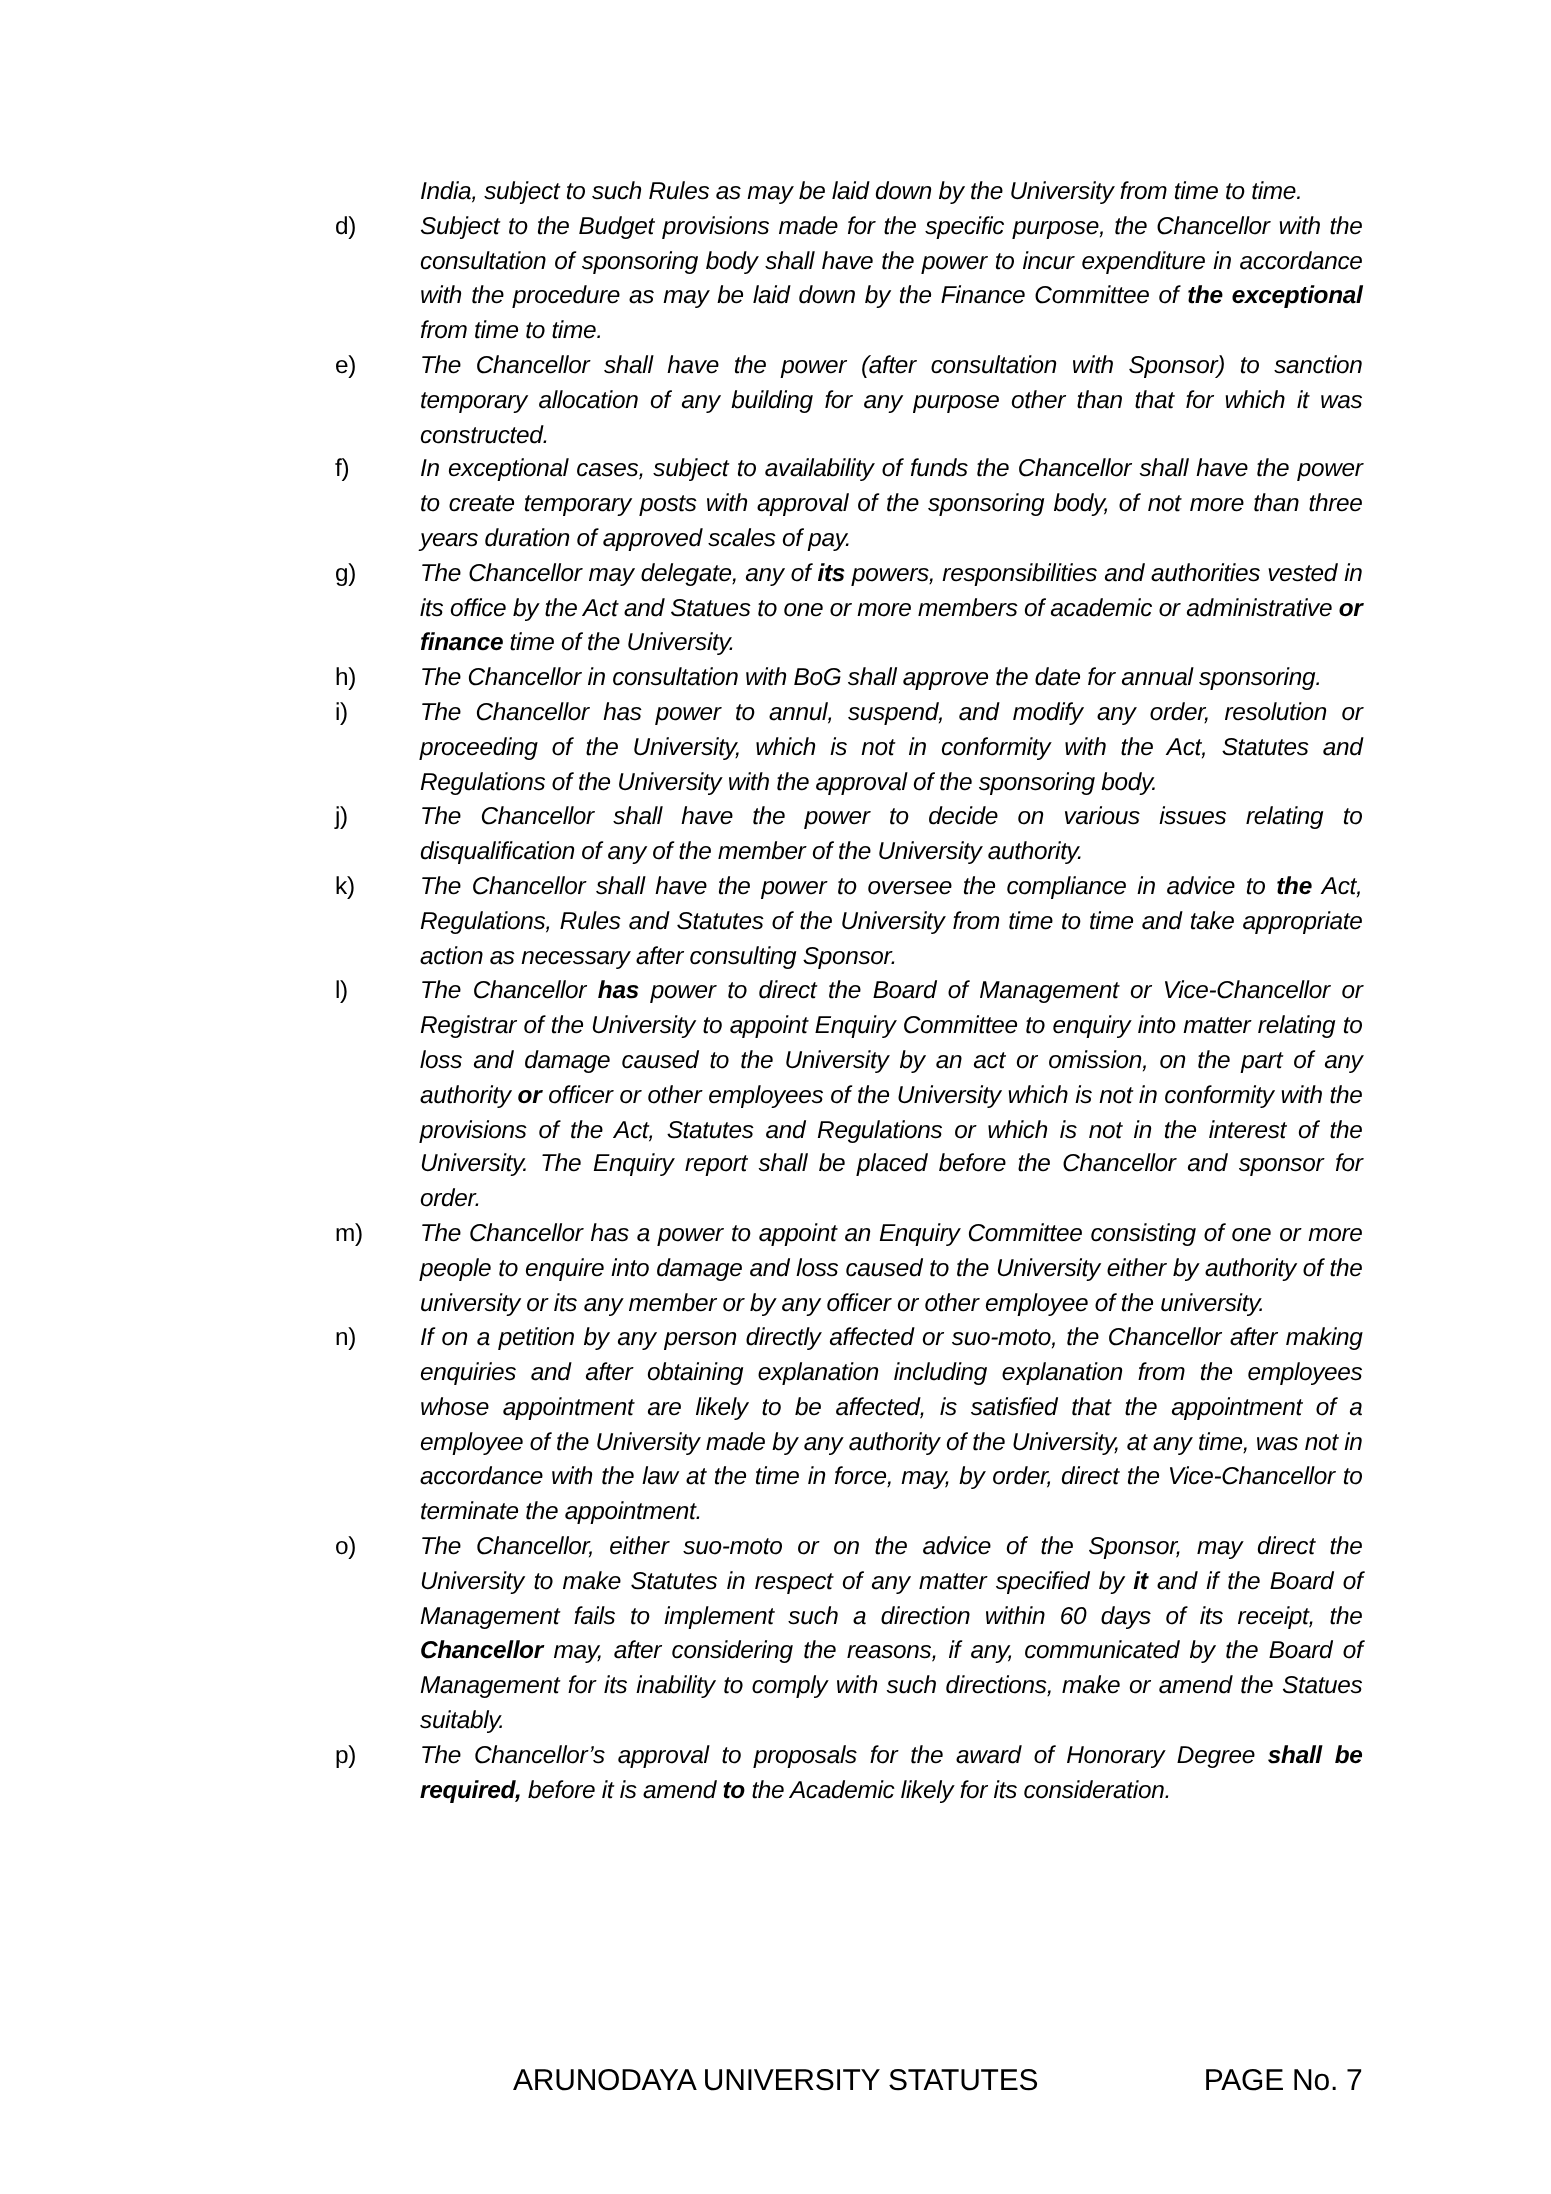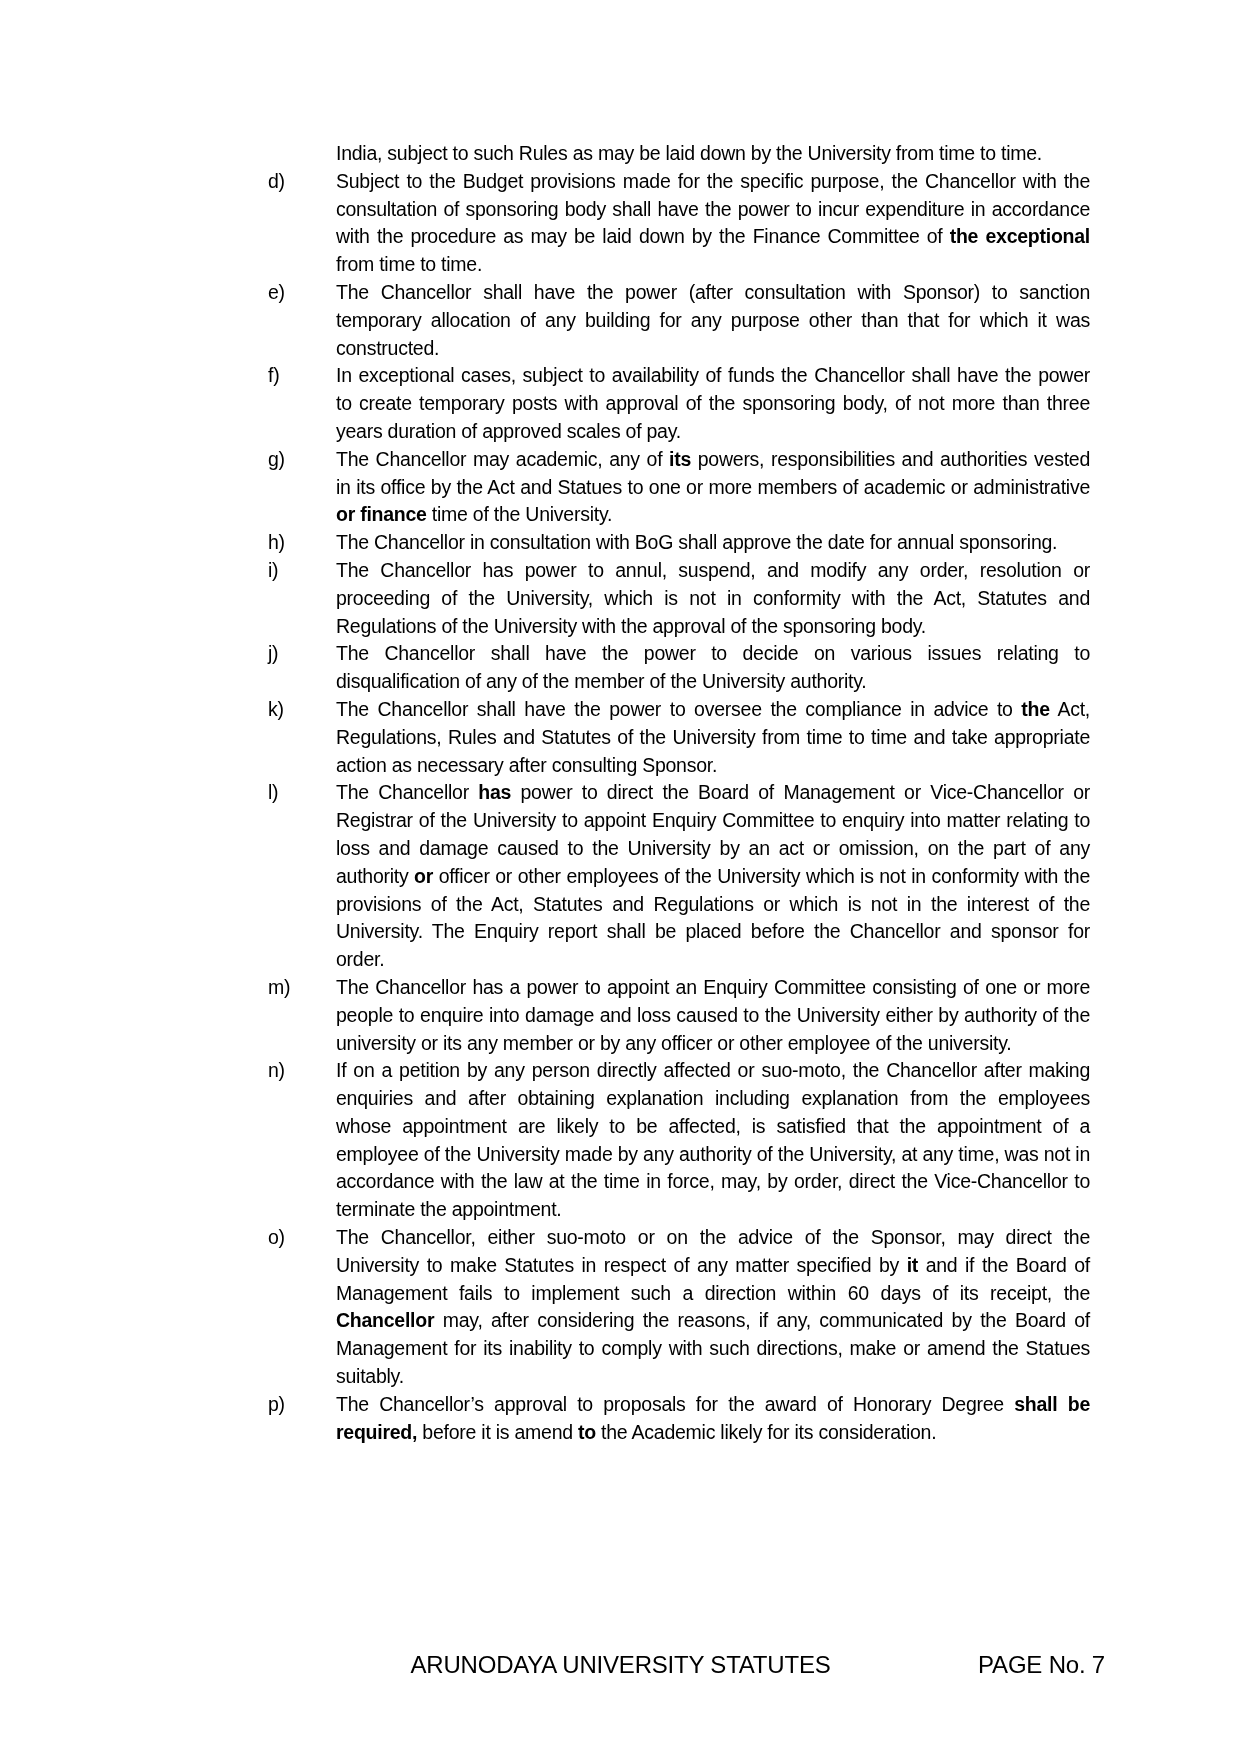--- a/index.html
+++ b/index.html
@@ -29,38 +29,39 @@
     display: flex;
     align-items: flex-start;
   }
   .item-label {
     flex: 0 0 68px;
     width: 68px;
   }
   .item-text {
     flex: 1 1 auto;
     text-align: justify;
+    font-style: italic;
   }
   .item-text .b {
     font-weight: bold;
   }
   .footer {
     position: absolute;
     left: 0;
     top: 1650px;
     width: 100%;
     height: 30px;
     font-size: 24px;
     line-height: 30px;
     letter-spacing: -0.2px;
     text-align: center;
   }
   .footer-page {
     position: absolute;
-    right: 136px;
+    right: 151px;
     top: 0;
     text-align: center;
   }
 </style>
 </head>
 <body>
 
 <div class="page">
   <main class="body-block" id="statute-list">
       <div class="item">
@@ -74,21 +75,21 @@
       <div class="item">
         <span class="item-label">e)</span>
         <div class="item-text"><span>The Chancellor shall have the power (after consultation with Sponsor) to sanction temporary allocation of any building for any purpose other than that for which it was constructed.</span></div>
       </div>
       <div class="item">
         <span class="item-label">f)</span>
         <div class="item-text"><span>In exceptional cases, subject to availability of funds the Chancellor shall have the power to create temporary posts with approval of the sponsoring body, of not more than three years duration of approved scales of pay.</span></div>
       </div>
       <div class="item">
         <span class="item-label">g)</span>
-        <div class="item-text"><span>The Chancellor may academic, any of </span><span class="b">its</span><span> powers, responsibilities and authorities vested in its office by the Act and Statues to one or more members of academic or administrative </span><span class="b">or finance</span><span> time of the University.</span></div>
+        <div class="item-text"><span>The Chancellor may delegate, any of </span><span class="b">its</span><span> powers, responsibilities and authorities vested in its office by the Act and Statues to one or more members of academic or administrative </span><span class="b">or finance</span><span> time of the University.</span></div>
       </div>
       <div class="item">
         <span class="item-label">h)</span>
         <div class="item-text"><span>The Chancellor in consultation with BoG shall approve the date for annual sponsoring.</span></div>
       </div>
       <div class="item">
         <span class="item-label">i)</span>
         <div class="item-text"><span>The Chancellor has power to annul, suspend, and modify any order, resolution or proceeding of the University, which is not in conformity with the Act, Statutes and Regulations of the University with the approval of the sponsoring body.</span></div>
       </div>
       <div class="item">

